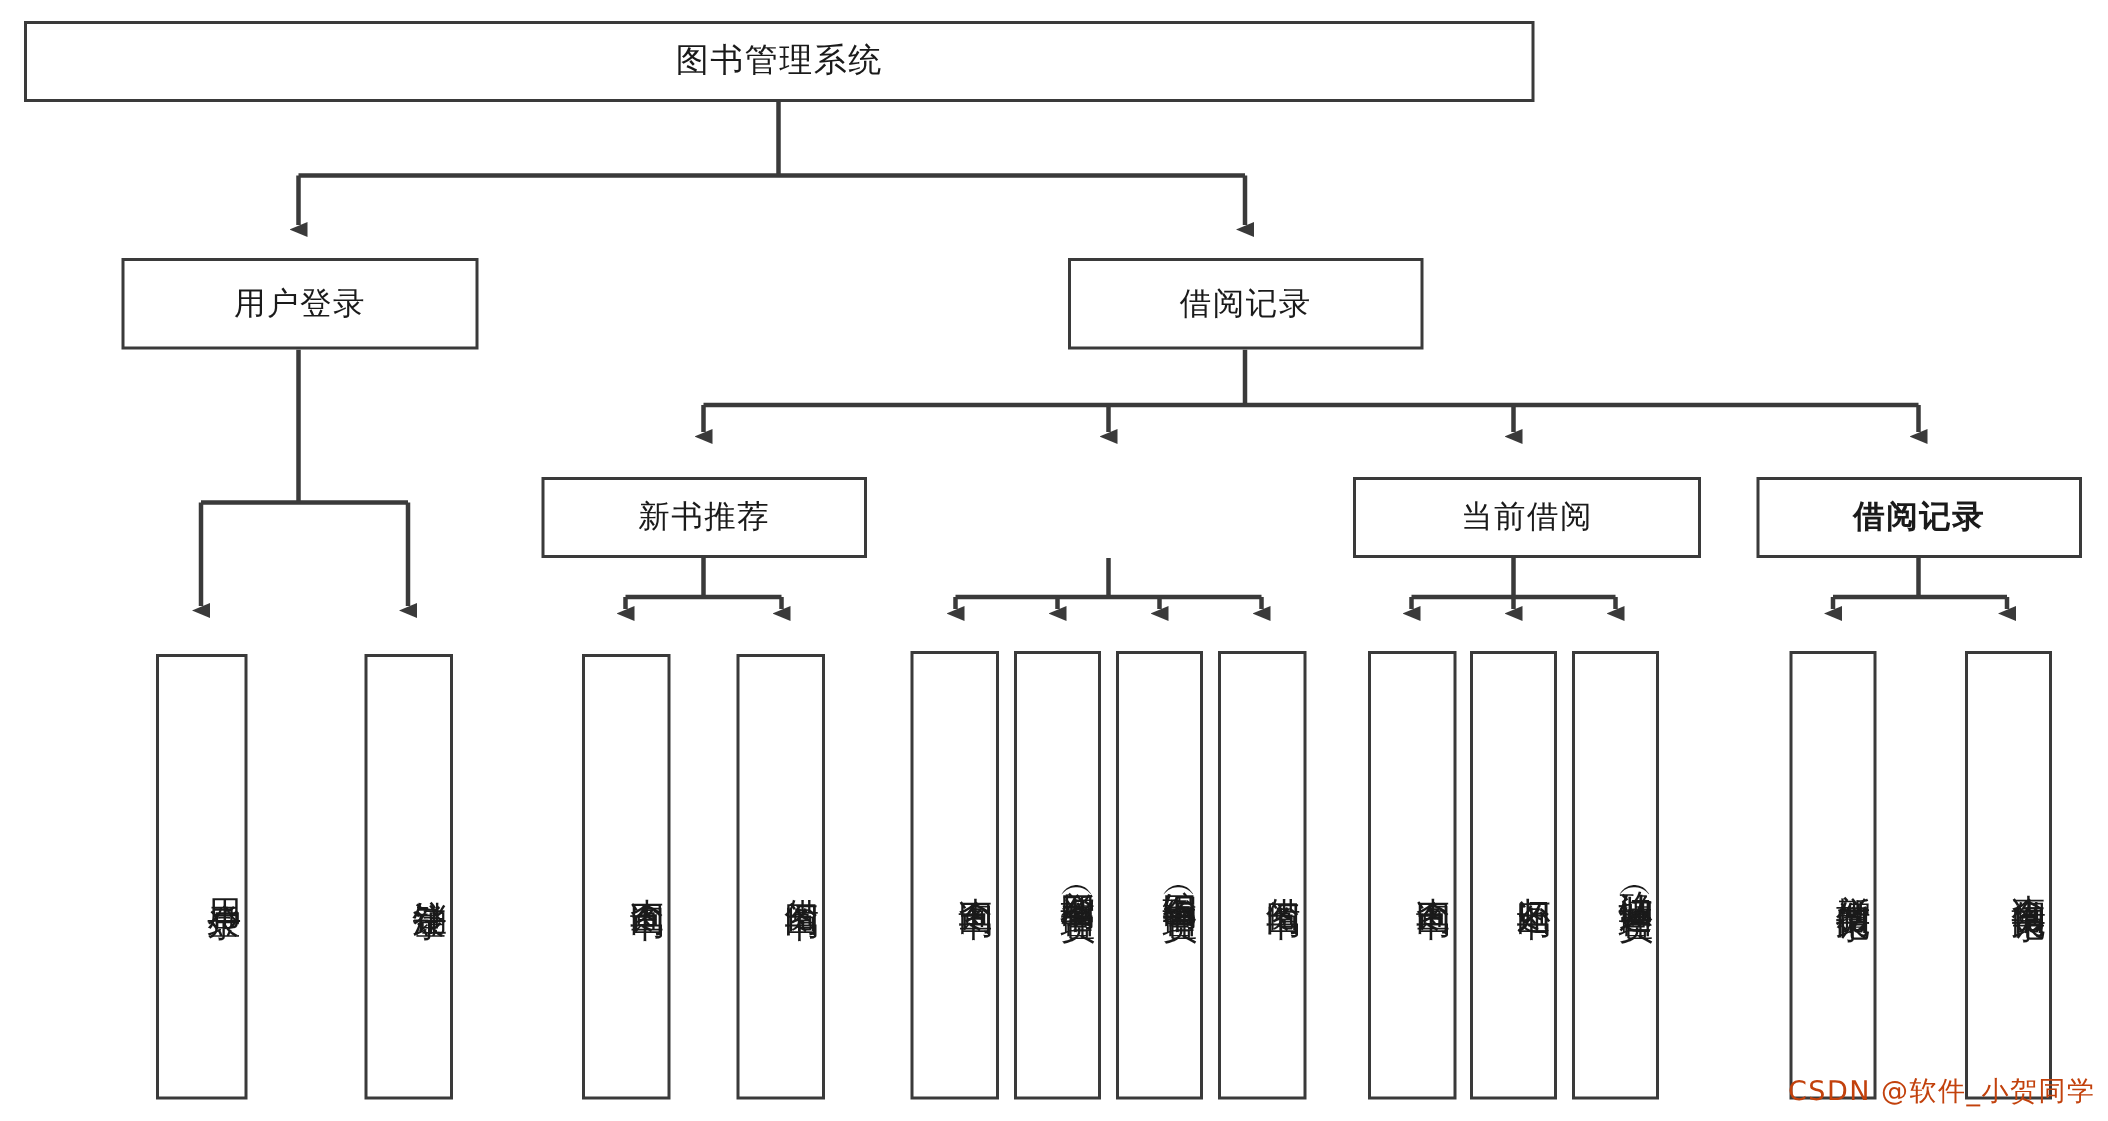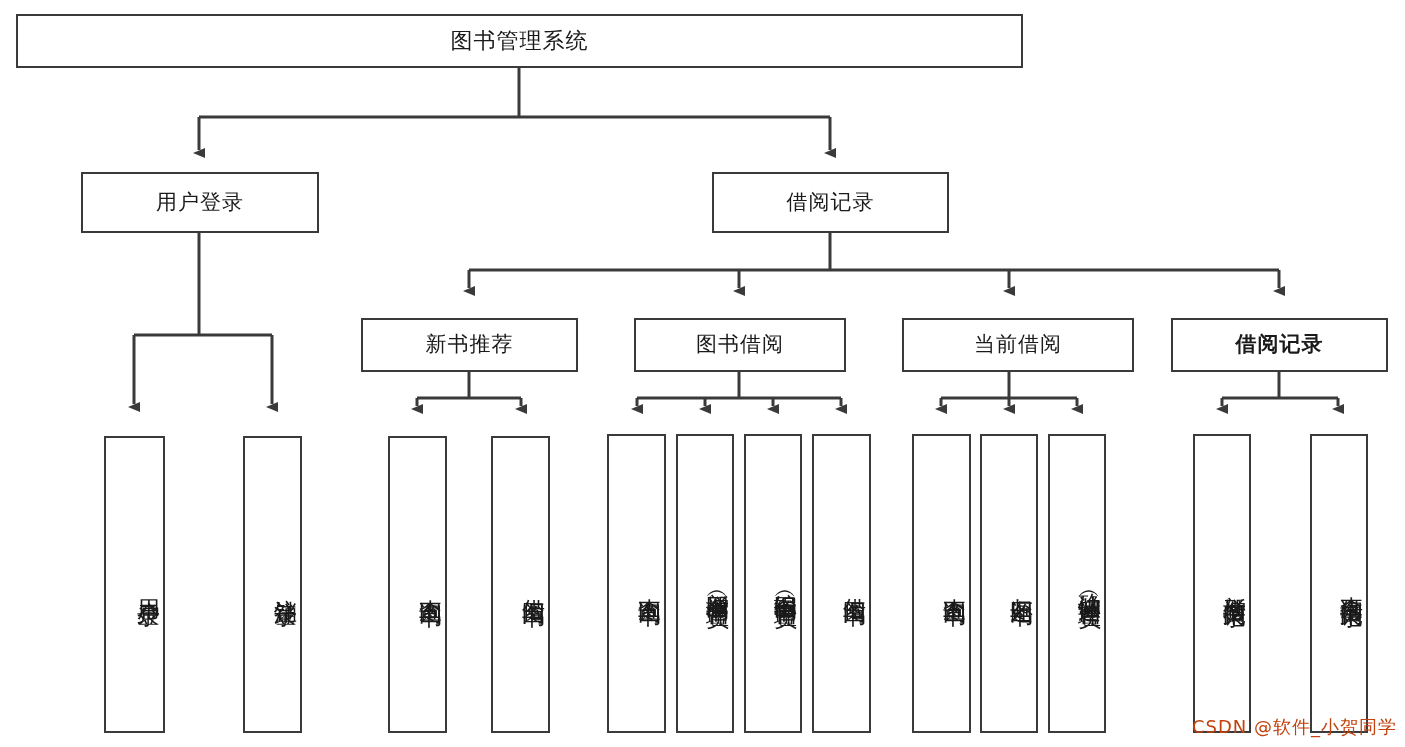--- a/index.html
+++ b/index.html
@@ -130,23 +130,20 @@
   </div>
 
   <div class="node horiz" style="left:712px; top:172px; width:237px; height:61px;">
     <span>借阅记录</span>
   </div>
 
   <div class="node horiz" style="left:361px; top:318px; width:217px; height:54px;">
     <span>新书推荐</span>
   </div>
 
-  <div class="node horiz" style="left:634px; top:318px; width:212px; height:54px;">
-    <span>图书借阅</span>
-  </div>
 
   <div class="node horiz" style="left:902px; top:318px; width:232px; height:54px;">
     <span>当前借阅</span>
   </div>
 
   <div class="node horiz" style="left:1171px; top:318px; width:217px; height:54px;font-weight:bold;">
     <span>借阅记录</span>
   </div>
 
   <div class="node vert" style="left:104px; top:436px; width:61px; height:297px;">

